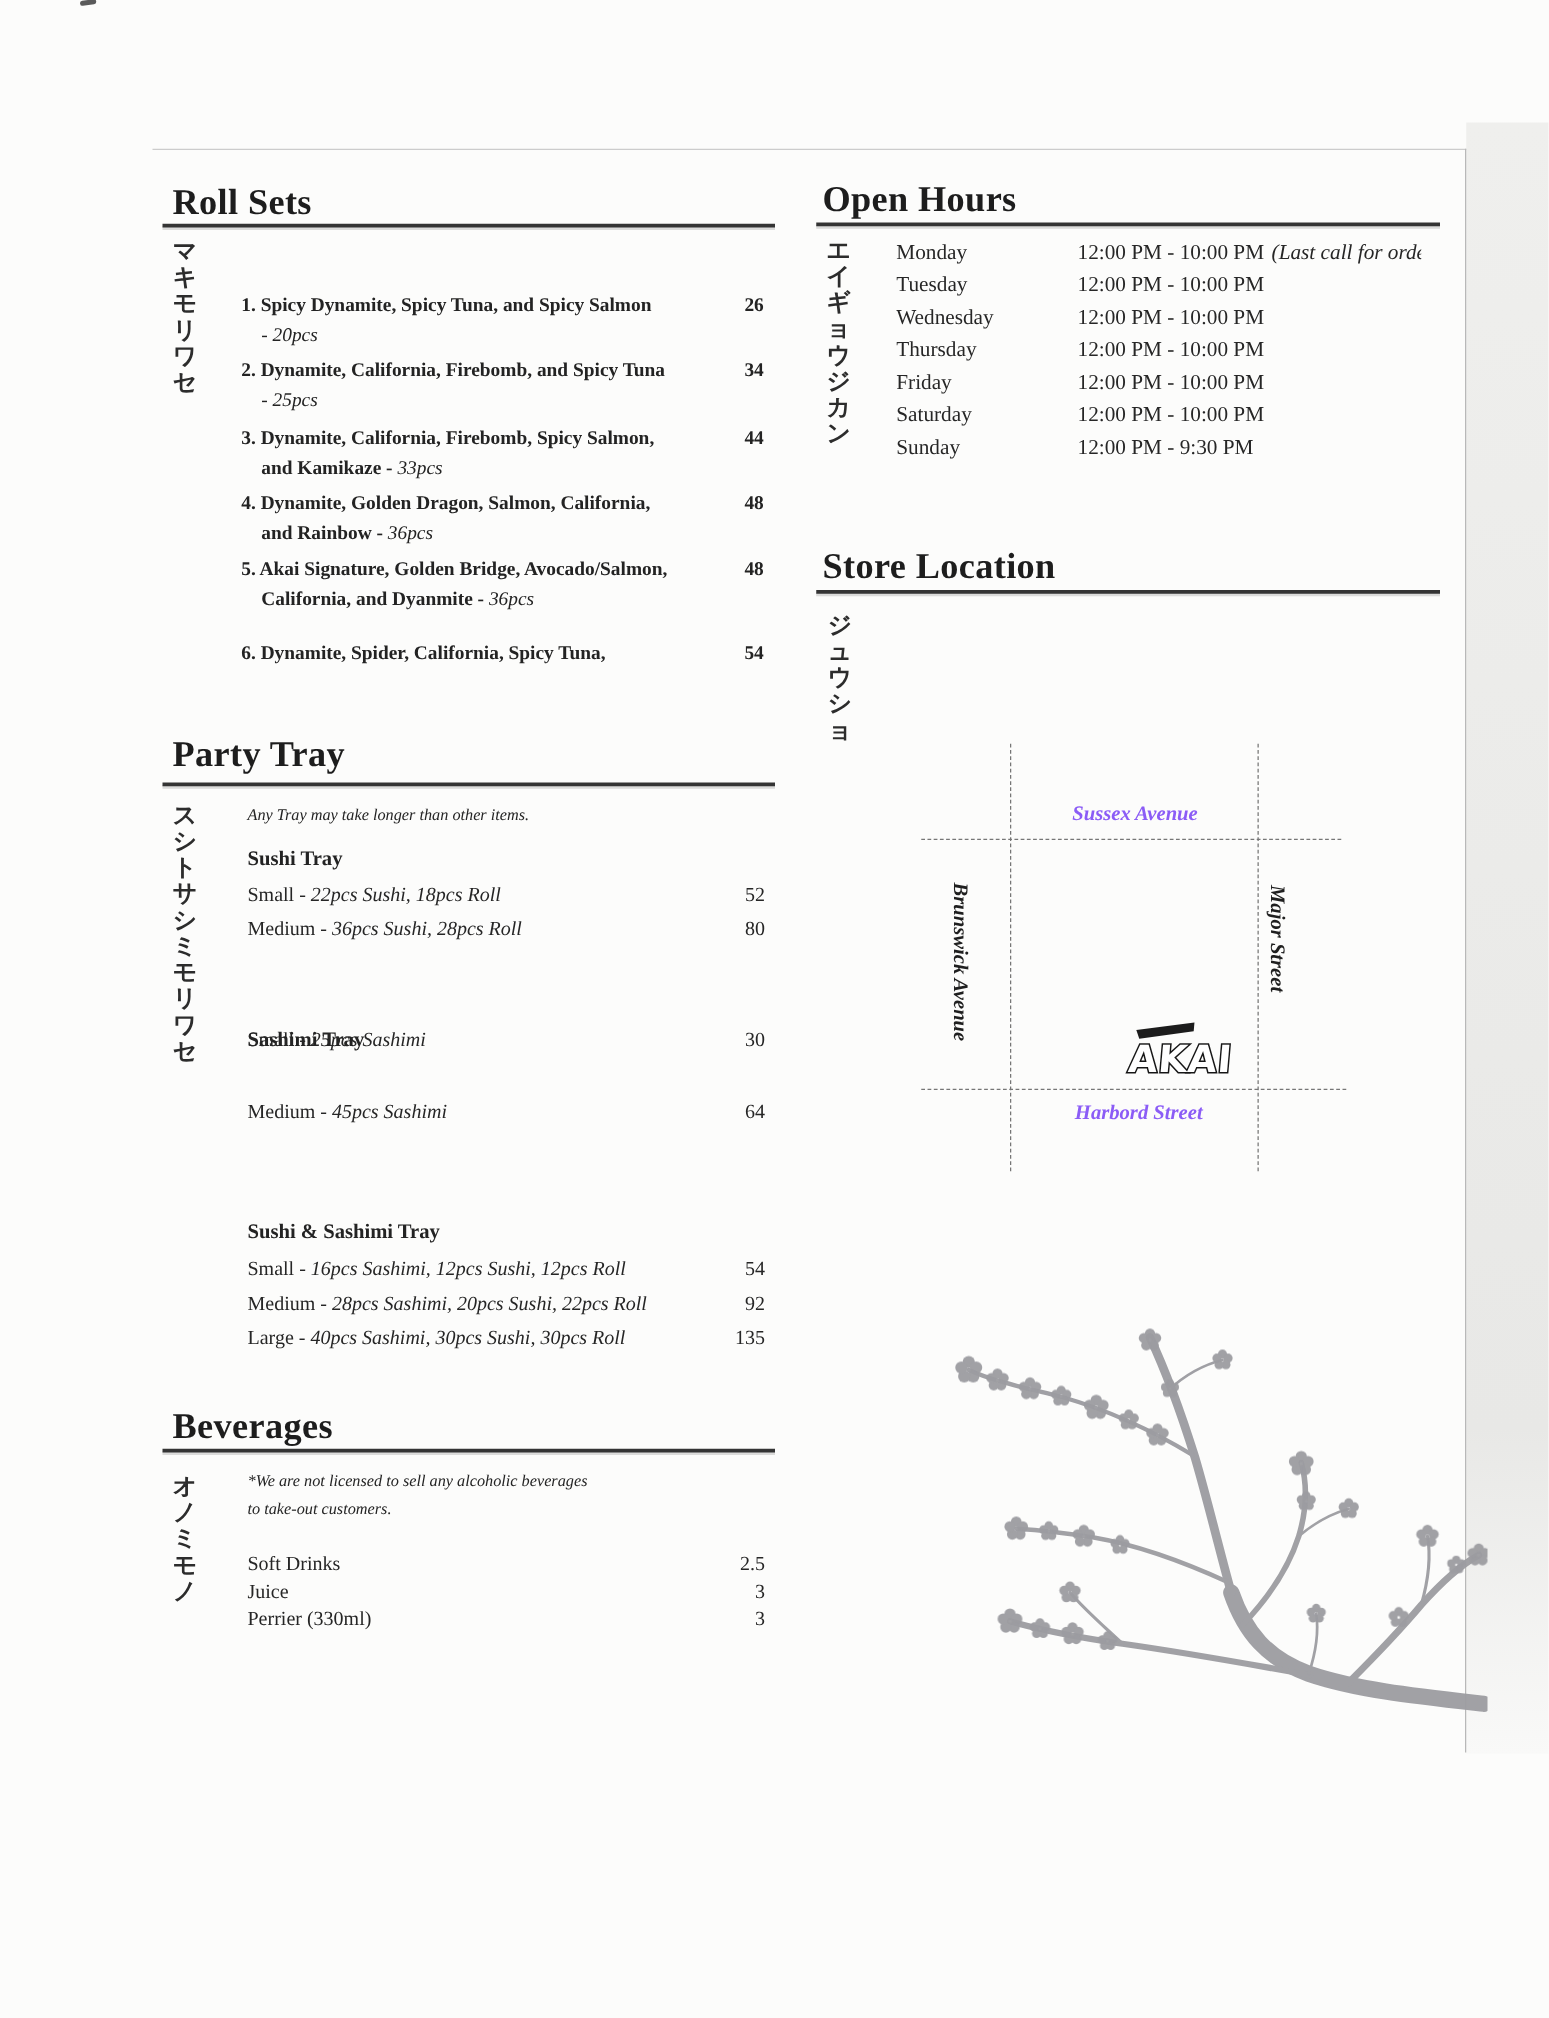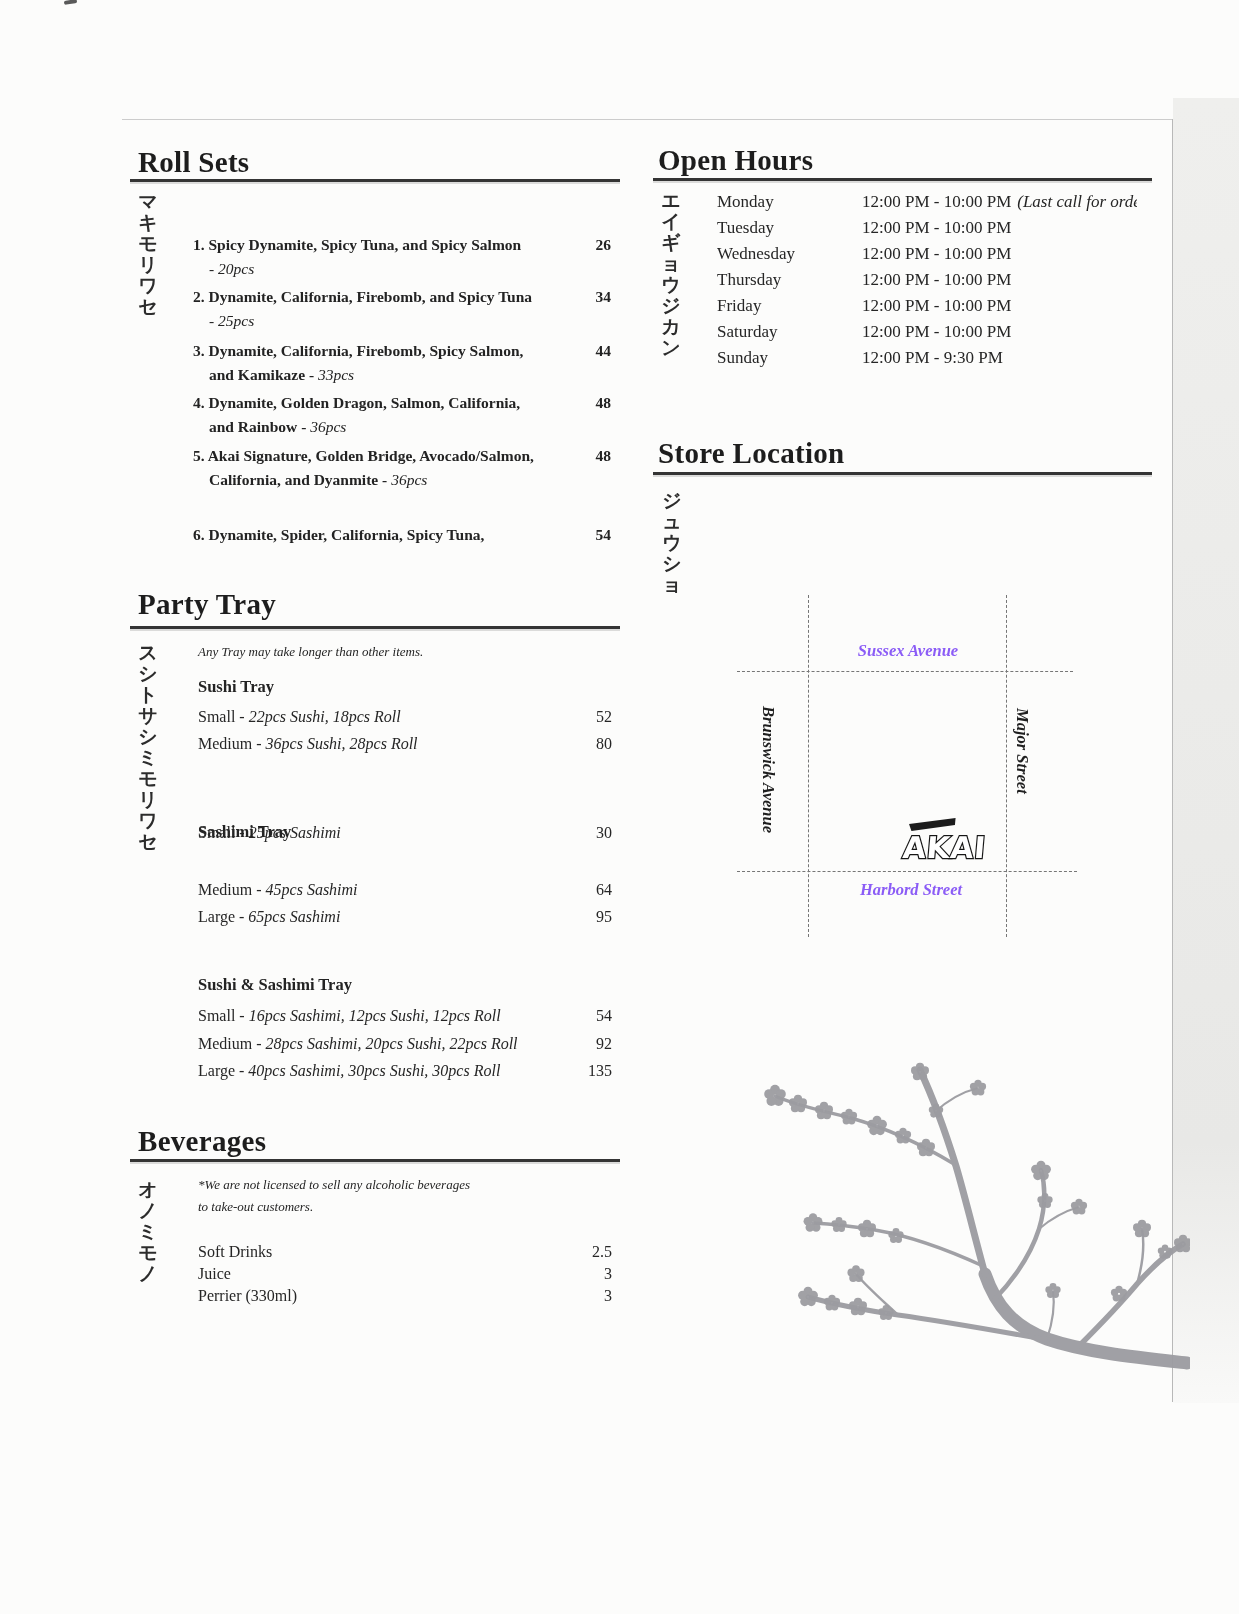--- a/index.html
+++ b/index.html
@@ -71,38 +71,37 @@
   <div class="item" style="top:391px;">
     <span>4. Dynamite, Golden Dragon, Salmon, California,</span>
     <span class="price">48</span>
     <div class="l2"><span>and Rainbow - </span><span class="pcs">36pcs</span></div>
   </div>
   <div class="item" style="top:444px;">
     <span>5. Akai Signature, Golden Bridge, Avocado/Salmon,</span>
     <span class="price">48</span>
     <div class="l2"><span>California, and Dyanmite - </span><span class="pcs">36pcs</span></div>
   </div>
-  <div class="item" style="top:523px;">
+  <div class="item" style="top:511px;">
     <span>6. Dynamite, Spider, California, Spicy Tuna,</span>
     <span class="price">54</span>
   </div>
 
   <div class="title" style="left:138px;top:589px;">Party Tray</div>
   <div class="rule" style="left:130px;top:626px;width:490px;"></div>
   <div class="jp" style="left:136px;top:642px;">スシトサシミモリワセ</div>
   <div class="note" style="top:641px;">Any Tray may take longer than other items.</div>
 
   <div class="phead" style="top:677px;">Sushi Tray</div>
   <div class="prow" style="top:706px;"><span>Small - </span><span class="det">22pcs Sushi, 18pcs Roll</span><span class="price">52</span></div>
   <div class="prow" style="top:733px;"><span>Medium - </span><span class="det">36pcs Sushi, 28pcs Roll</span><span class="price">80</span></div>
 
   <div class="phead" style="top:822px;">Sashimi Tray</div>
   <div class="prow" style="top:822px;"><span>Small - </span><span class="det">25pcs Sashimi</span><span class="price">30</span></div>
   <div class="prow" style="top:879px;"><span>Medium - </span><span class="det">45pcs Sashimi</span><span class="price">64</span></div>
-  <div class="prow" style="top:906px;"><span>Large - </span><span class="det">65pcs Sashimi</span><span class="price">95</span></div>
 
   <div class="phead" style="top:975px;">Sushi &amp; Sashimi Tray</div>
   <div class="prow" style="top:1005px;"><span>Small - </span><span class="det">16pcs Sashimi, 12pcs Sushi, 12pcs Roll</span><span class="price">54</span></div>
   <div class="prow" style="top:1033px;"><span>Medium - </span><span class="det">28pcs Sashimi, 20pcs Sushi, 22pcs Roll</span><span class="price">92</span></div>
   <div class="prow" style="top:1060px;"><span>Large - </span><span class="det">40pcs Sashimi, 30pcs Sushi, 30pcs Roll</span><span class="price">135</span></div>
 
   <div class="title" style="left:138px;top:1126px;">Beverages</div>
   <div class="rule" style="left:130px;top:1159px;width:490px;"></div>
   <div class="jp" style="left:136px;top:1179px;">オノミモノ</div>
   <div class="note" style="top:1174px;">

